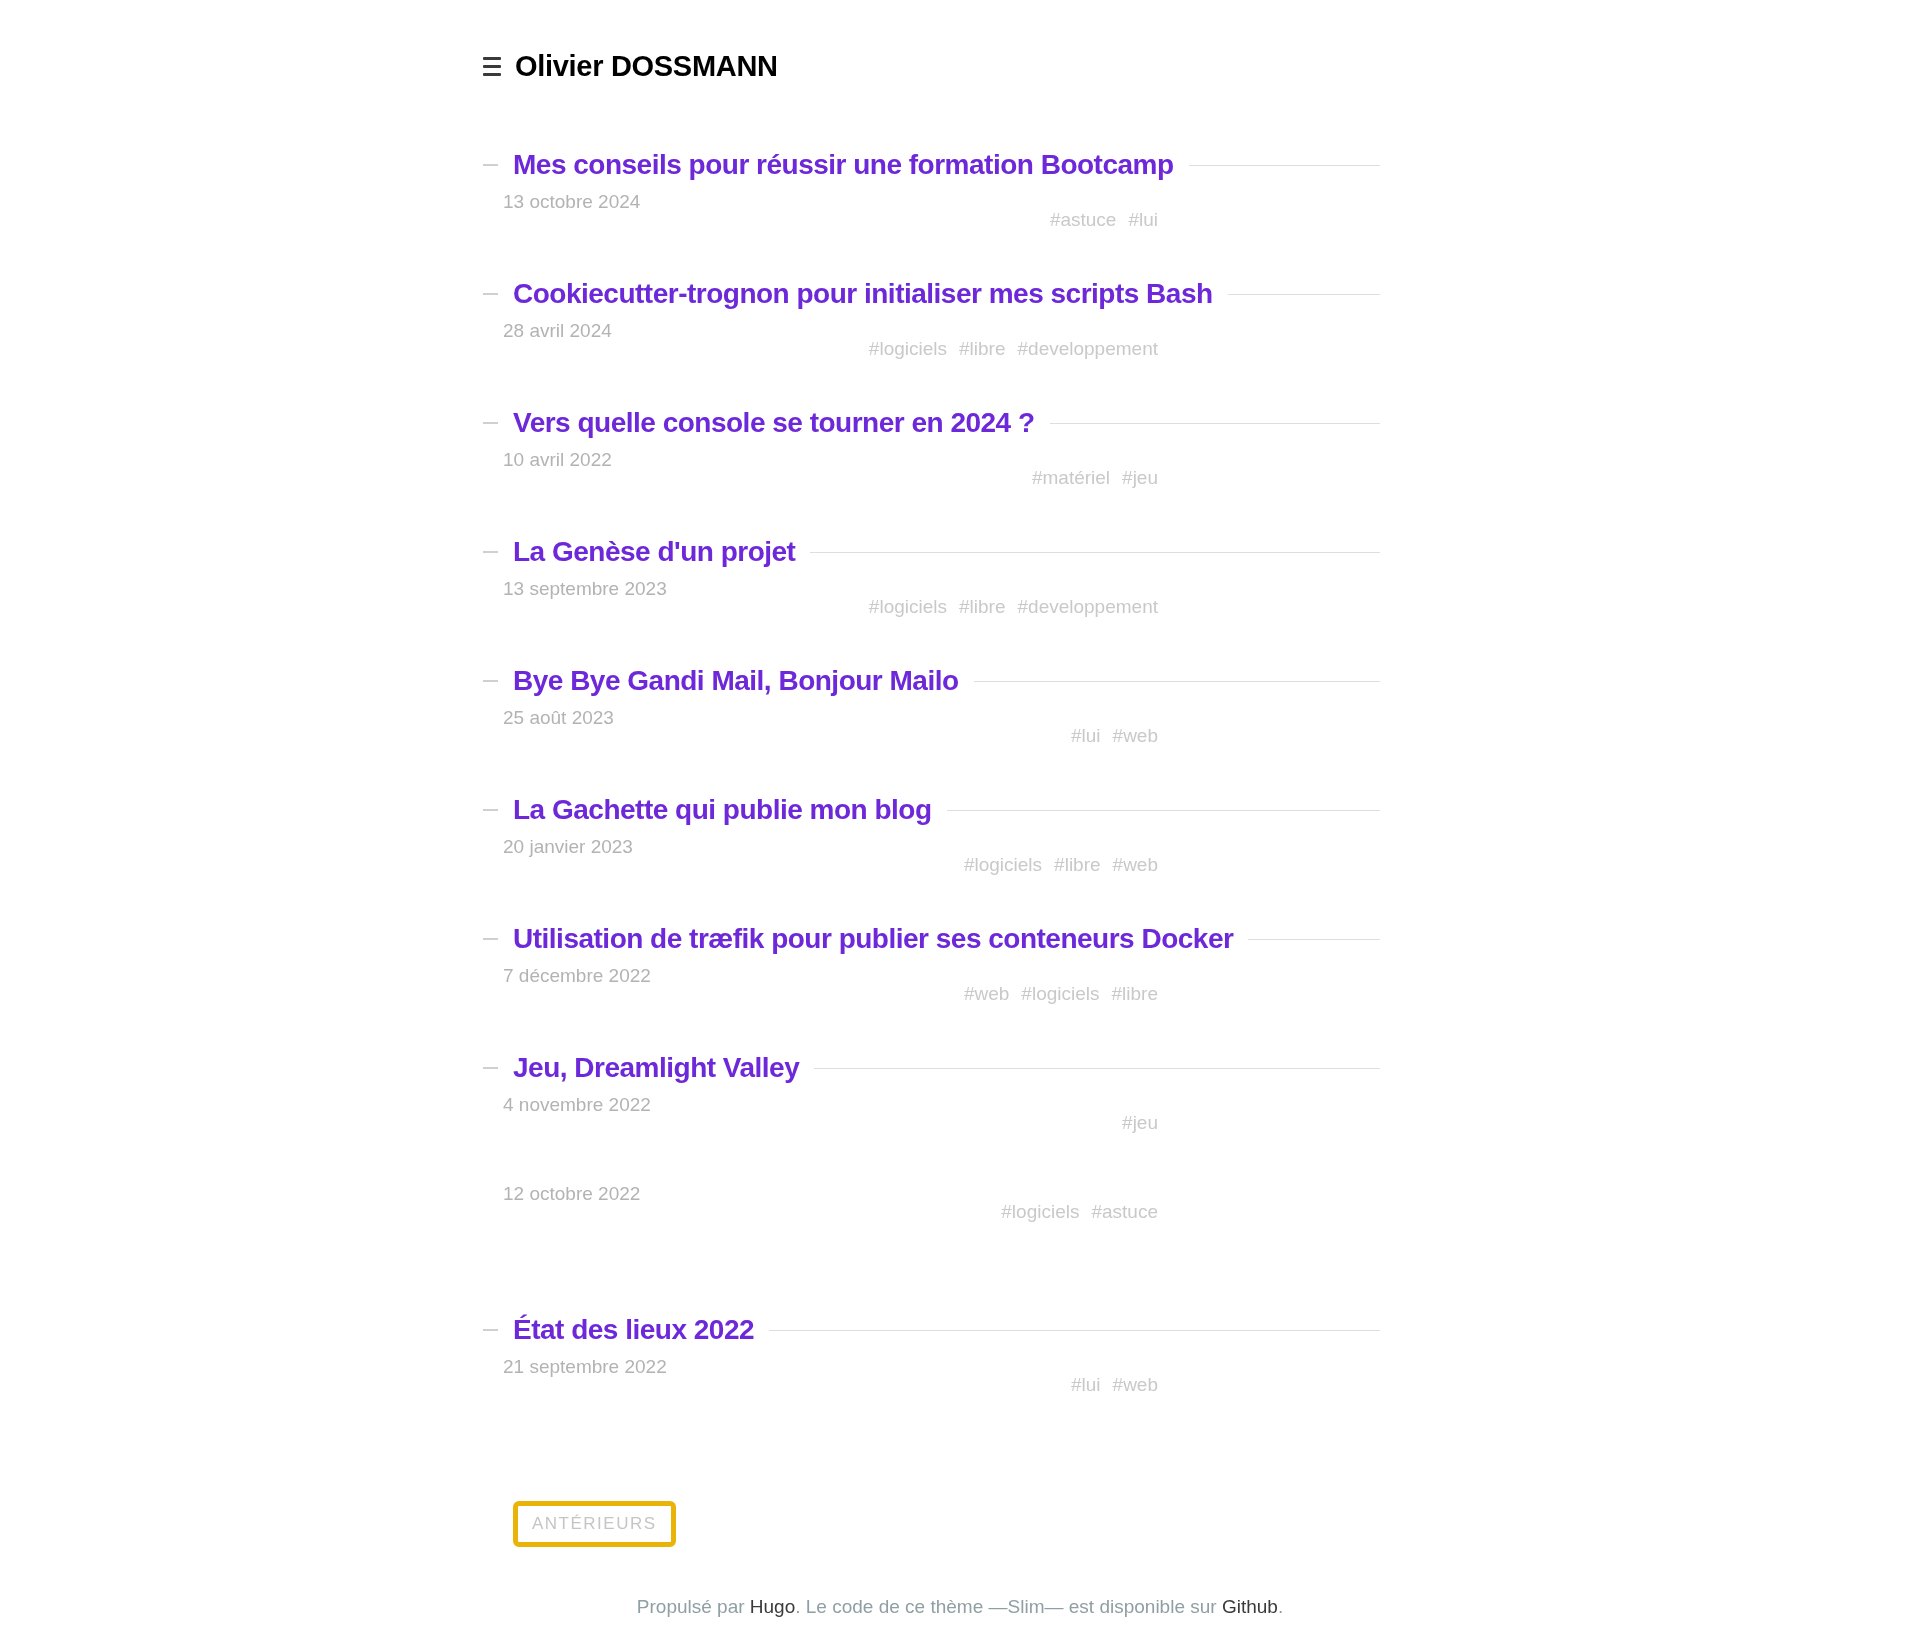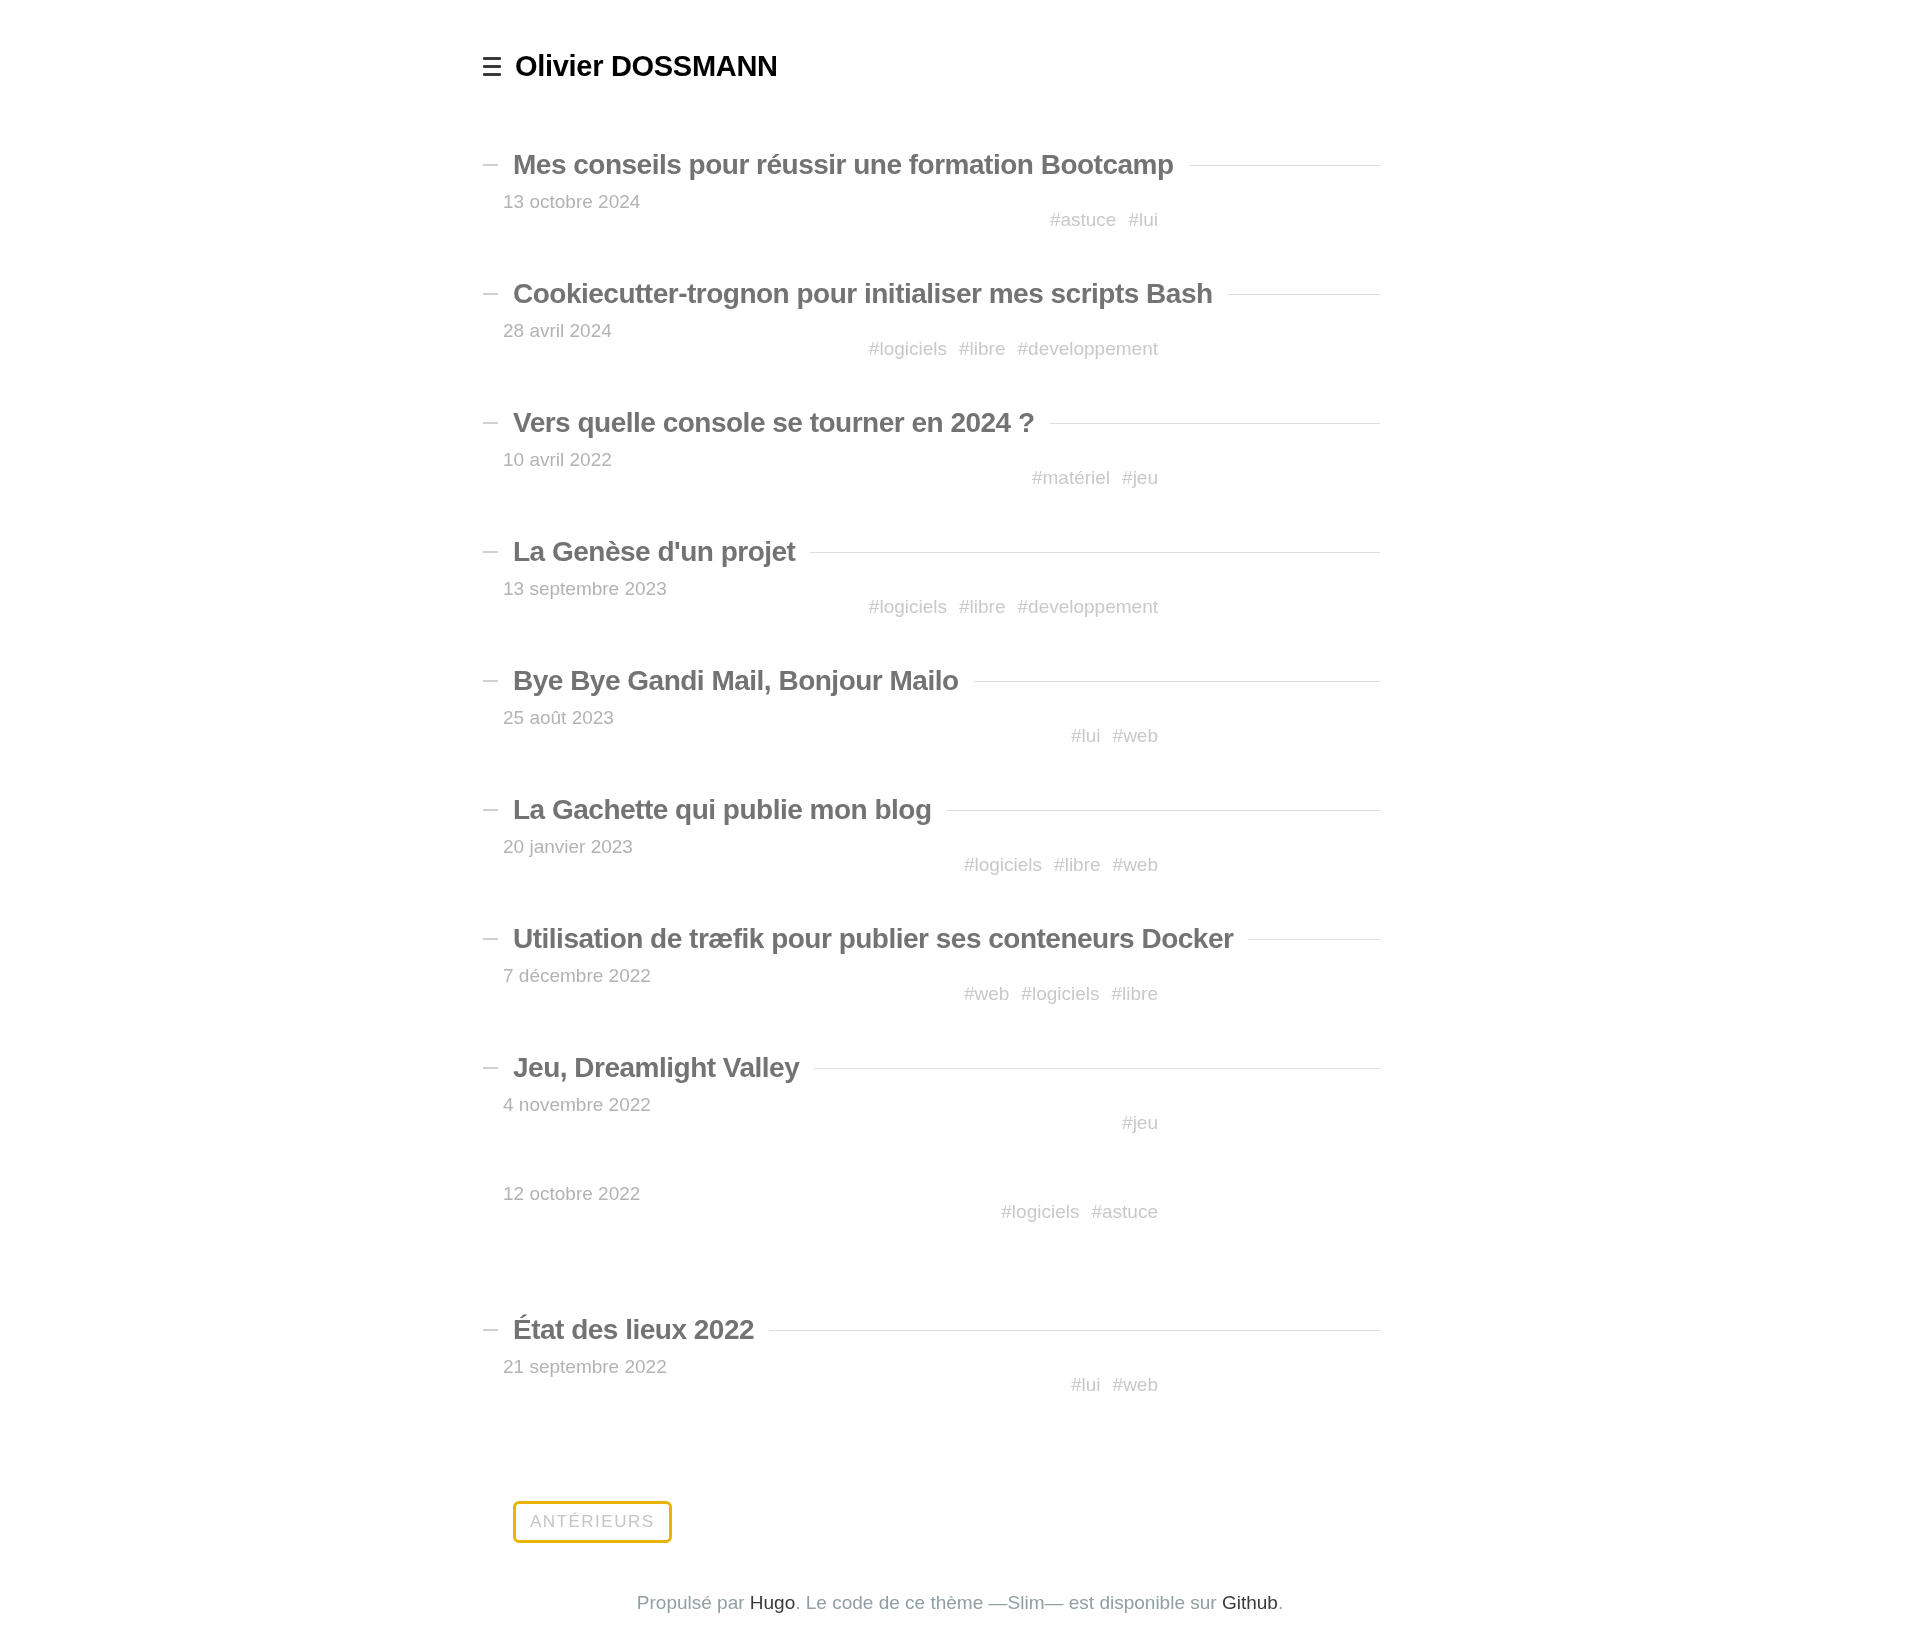--- a/index.html
+++ b/index.html
@@ -54,21 +54,21 @@
     height: 40px;
   }
   .title-dash { flex: 0 0 15px; height: 2px; background: #d0d0d0; }
   .post-title {
     margin: 0;
     font-size: 28px;
     font-weight: 700;
     letter-spacing: -0.5px;
     white-space: nowrap;
   }
-  .post-title a { color: #737373; text-decoration: none; }
+  .post-title a { color: #6d28d9; text-decoration: none; }
   .title-rule { flex: 1 1 auto; height: 1px; background: #dedede; }
 
   .meta-row {
     position: relative;
     margin-left: 20px;
     margin-top: 4px;
     height: 85px;
   }
   .post-date {
     display: inline-block;
@@ -87,21 +87,21 @@
     white-space: nowrap;
   }
   .post-tags a.tag { color: #c9c9c9; text-decoration: none; }
 
   
   .pagination { margin: 62px 0 0 30px; }
   .older-btn {
     display: inline-block;
     padding: 0 14px;
     line-height: 36px;
-    border: 3px solid #eab308;
+    border: 5px solid #eab308;
     border-radius: 6px;
     background: #ffffff;
     color: #c5c5c5;
     font-family: "Liberation Sans", sans-serif;
     font-size: 17px;
     letter-spacing: 1.5px;
     text-transform: uppercase;
     cursor: pointer;
   }
 

